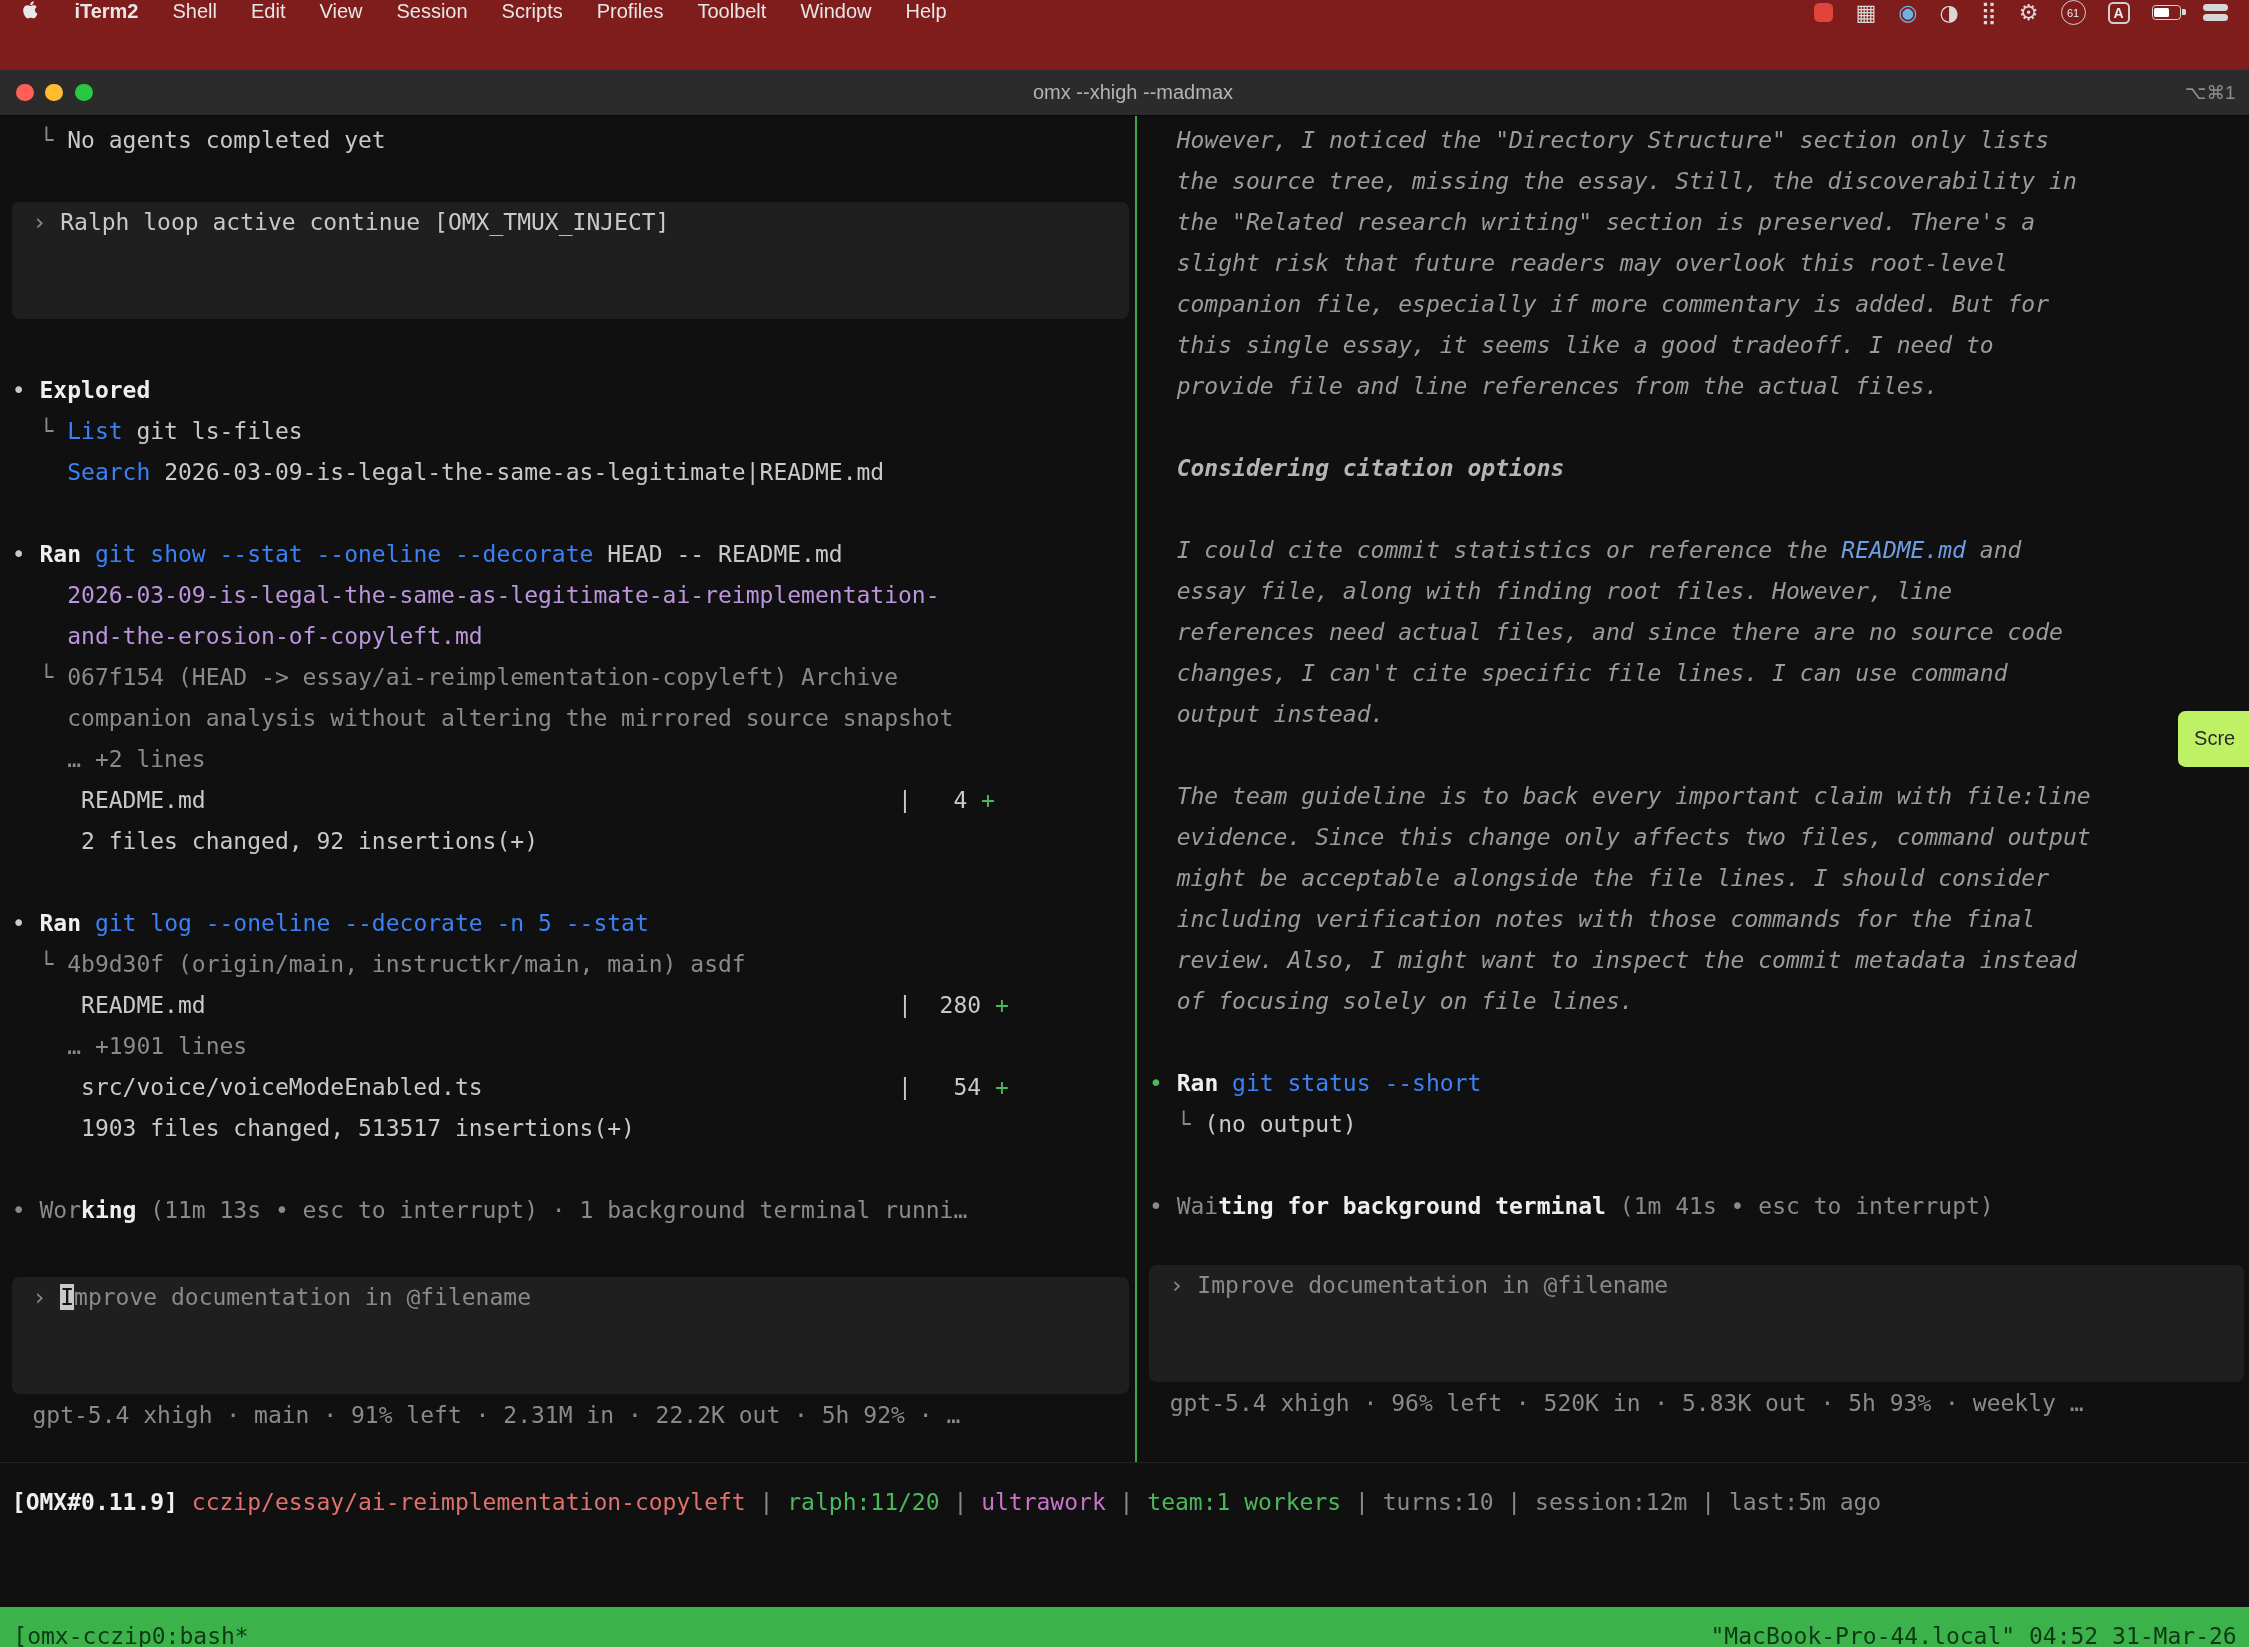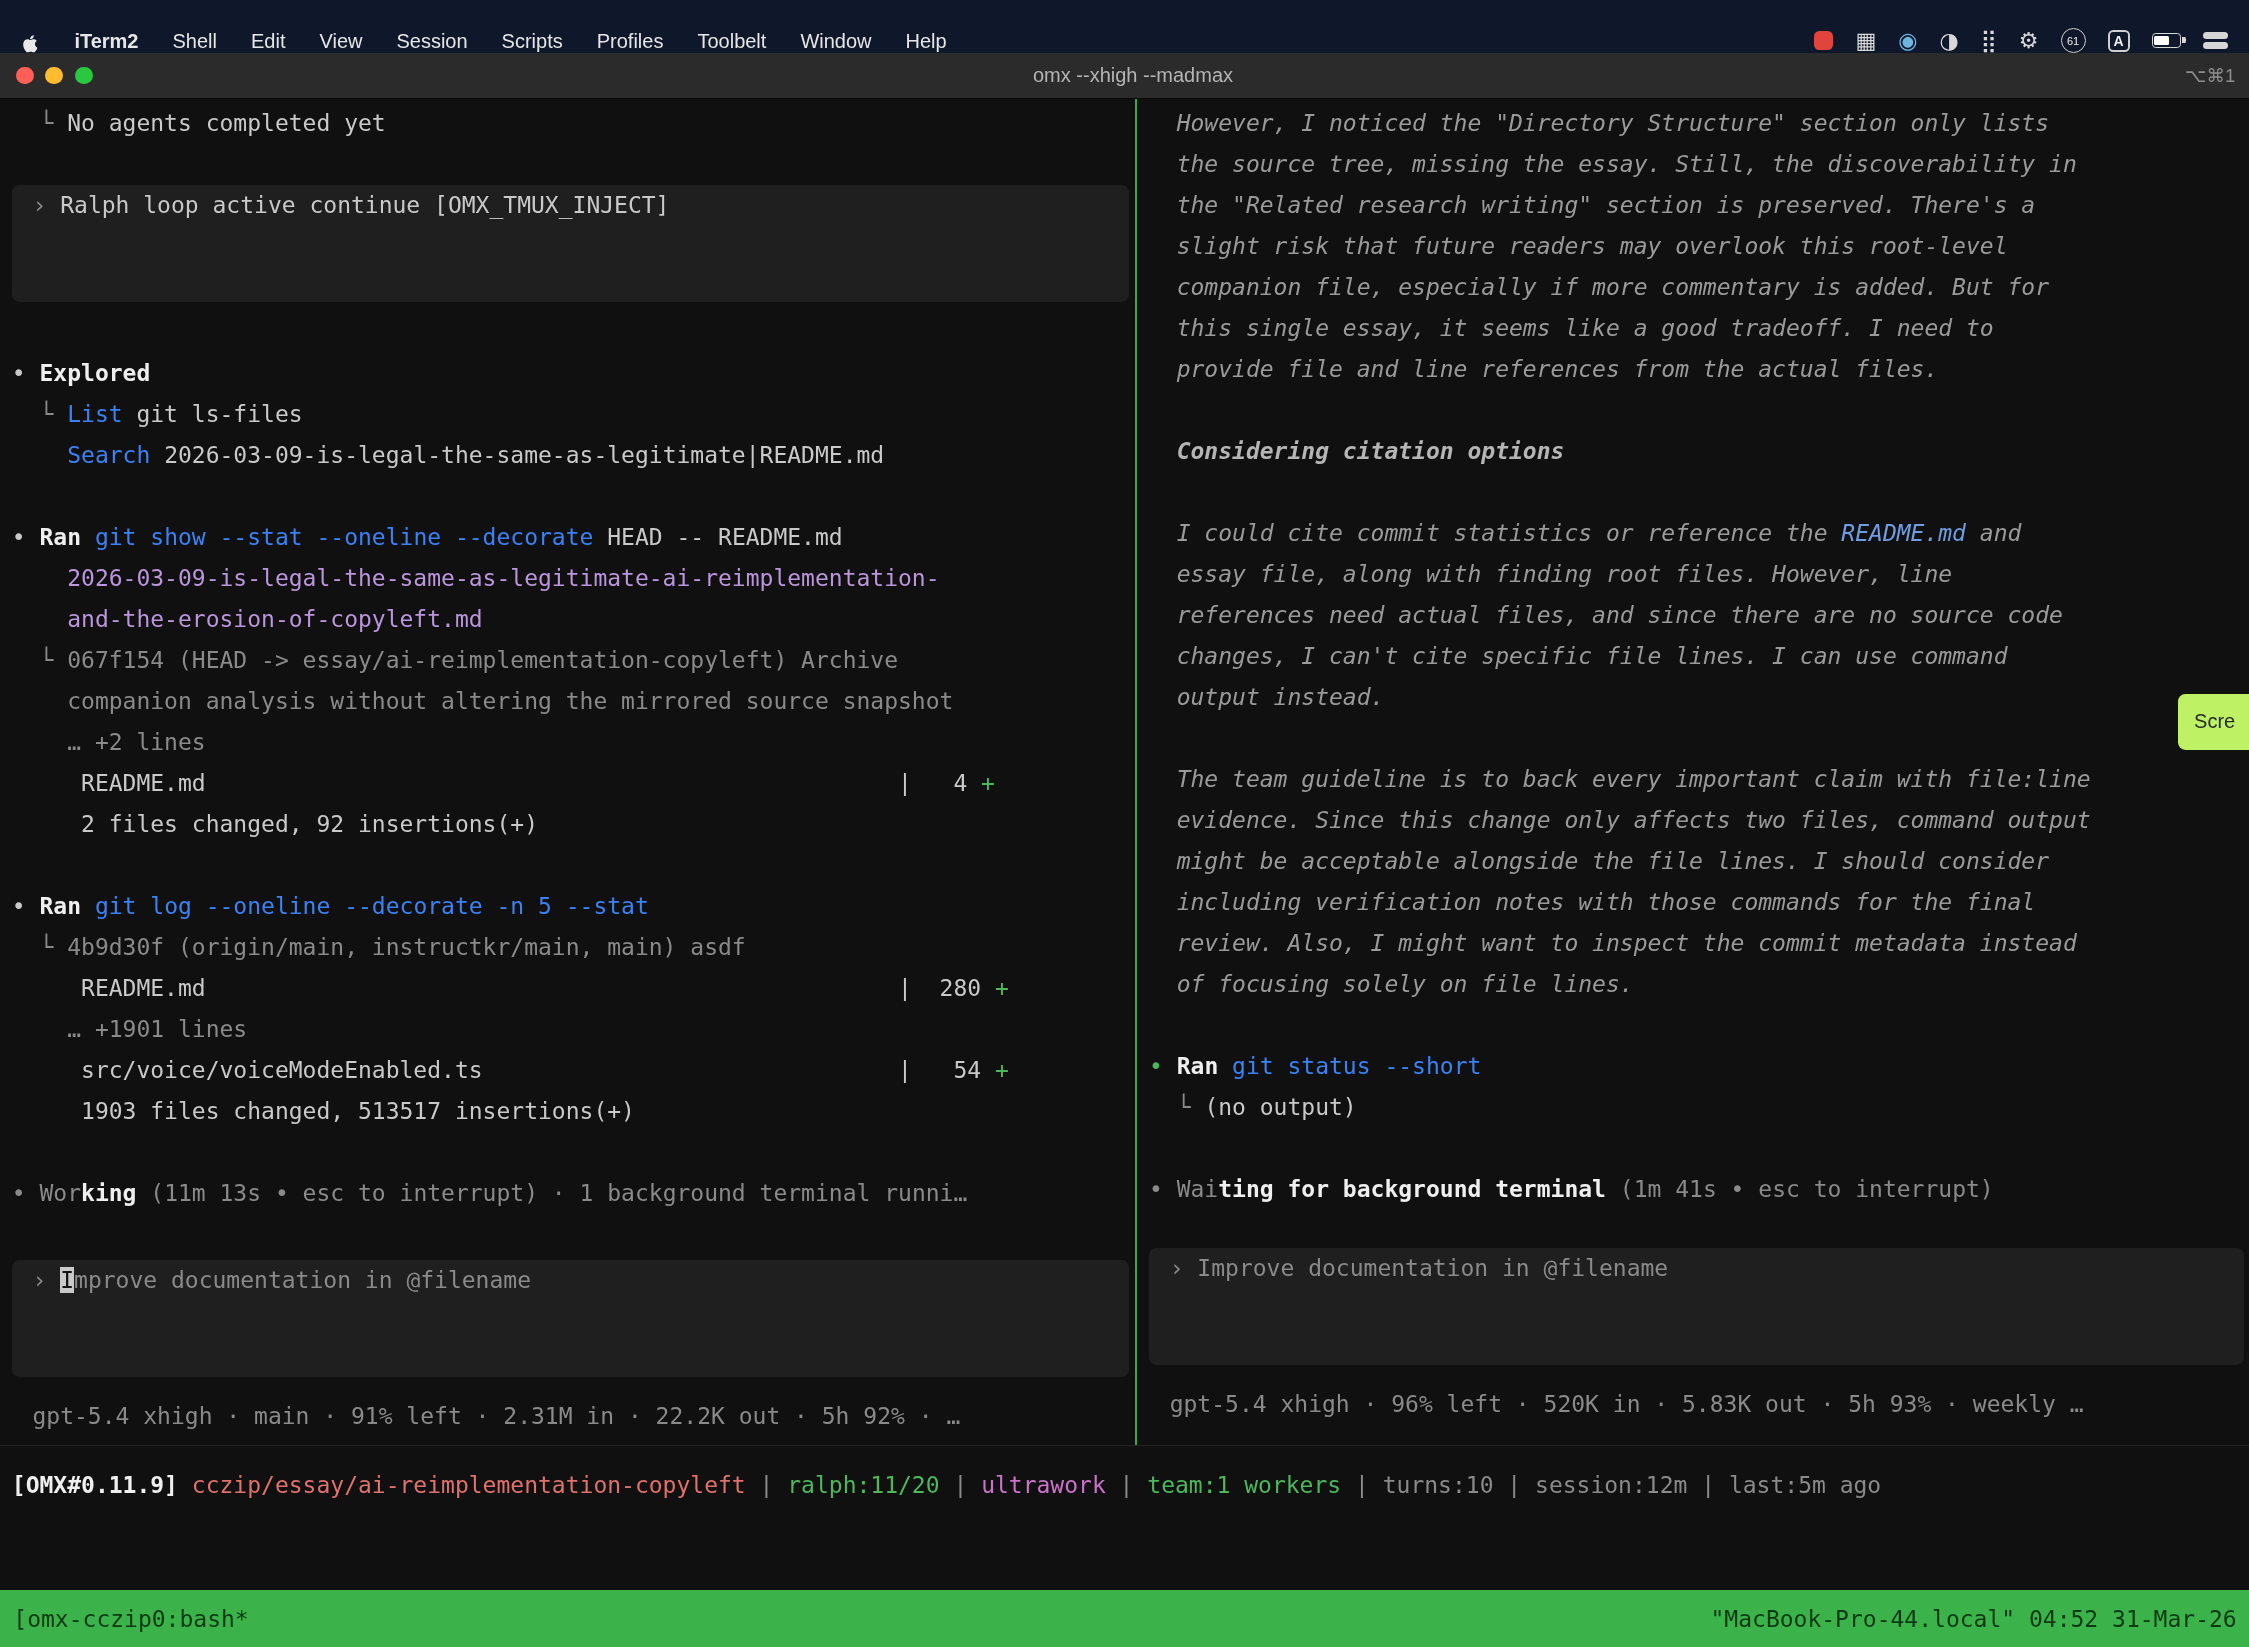--- a/index.html
+++ b/index.html
@@ -1,21 +1,21 @@
 <!DOCTYPE html>
 <html style="font-size:11.8px"><head>
 <meta charset="utf-8">
 <style>
   *{margin:0;padding:0;box-sizing:border-box}
   html,body{width:2250px;height:1648px;background:#000;overflow:hidden}
   body{font-family:"DejaVu Sans Mono",monospace}
   .screen{width:2250px;height:1648px;display:flex;flex-direction:column}
 
   
-  .menubar{height:53px;background:#0f172a;display:flex;align-items:flex-end;
+  .menubar{height:70px;background:#7f1d1d;display:flex;align-items:flex-start;
     padding:0 22px;color:#e6e6e6;font-family:"Liberation Sans",sans-serif;font-size:20px;flex:none}
   .apple{display:flex;align-items:center;margin-right:4.4px}
   .menus{display:flex;gap:34px;margin-left:32px}
   .menus span{white-space:nowrap}
   .menus span.bold{font-weight:bold}
   .menu-right{margin-left:auto;display:flex;align-items:center;gap:22px}
   .glyph-ic{font-family:"DejaVu Sans",sans-serif;font-size:22px;color:#d8d8d8;line-height:1}
   .rec-ic{width:19px;height:19px;background:#e0443a;border-radius:5.2px}
   .badge61{width:25px;height:25px;border:1.5px solid #cfcfcf;border-radius:50%;display:flex;
     align-items:center;justify-content:center;font-size:11px;color:#eee}
@@ -42,21 +42,21 @@
   .pane{padding:4.4px 5.9px 0 11.8px;overflow:hidden}
   .pane.left{width:1135px;flex:none}
   .pane.right{flex:1}
   .divider{width:2.2px;background:#3aa74c;flex:none}
   .ln{height:41px;white-space:pre}
   .tbox{background:#1f1f1f;border-radius:7.4px;height:117px;display:flex;flex-direction:column;
     justify-content:flex-start;padding-left:20.7px;margin-top:41px}
   .pane.left .input-box{margin-top:46px}
   .pane.right .input-box{margin-top:38px}
   .body-lines{margin-top:51px}
-  .statusline{margin-top:19px;padding-left:20.7px}
+  .statusline{margin-top:1px;padding-left:20.7px}
 
   
   .s-t{color:#c9c9c9}
   .s-dim{color:#8a8a8a}
   .s-w{color:#efefef;font-weight:bold}
   .s-blue{color:#3b82f6}
   .s-purple{color:#bb95dd}
   .s-green{color:#4cb85c}
   .s-salmon{color:#e0716c}
   .s-magenta{color:#cc72cc}

